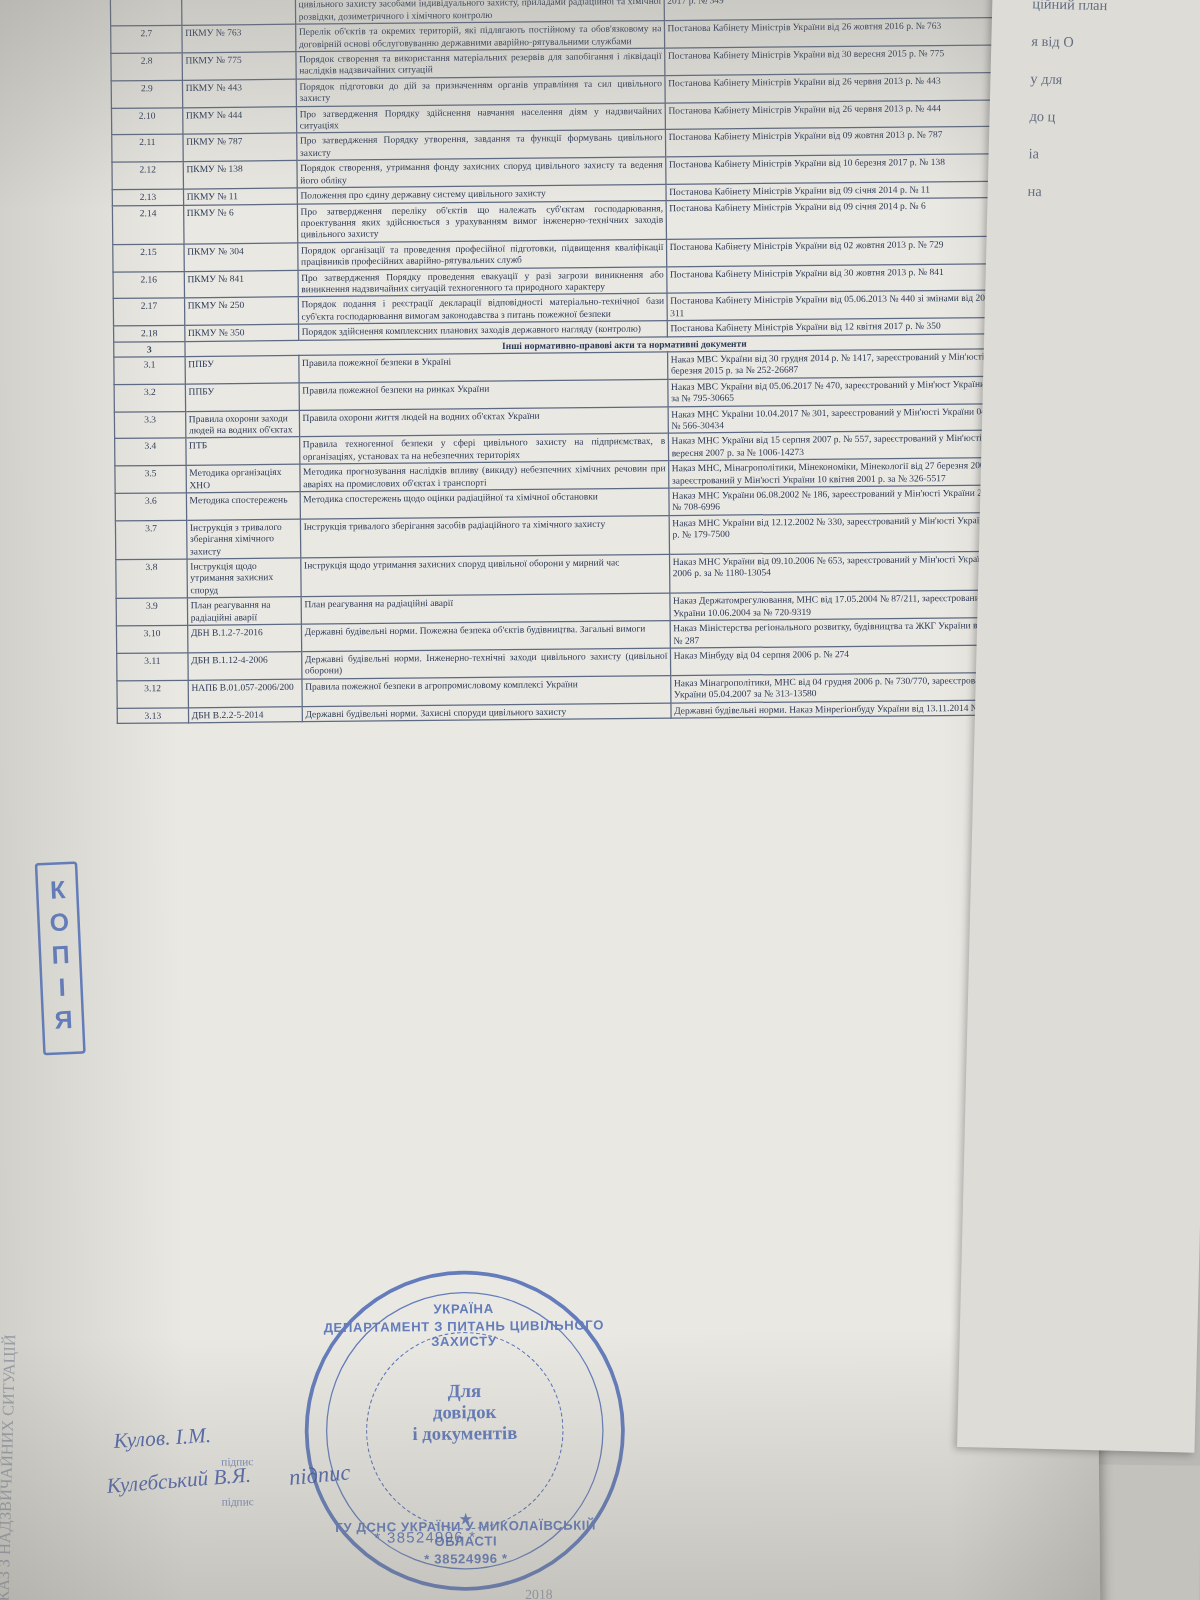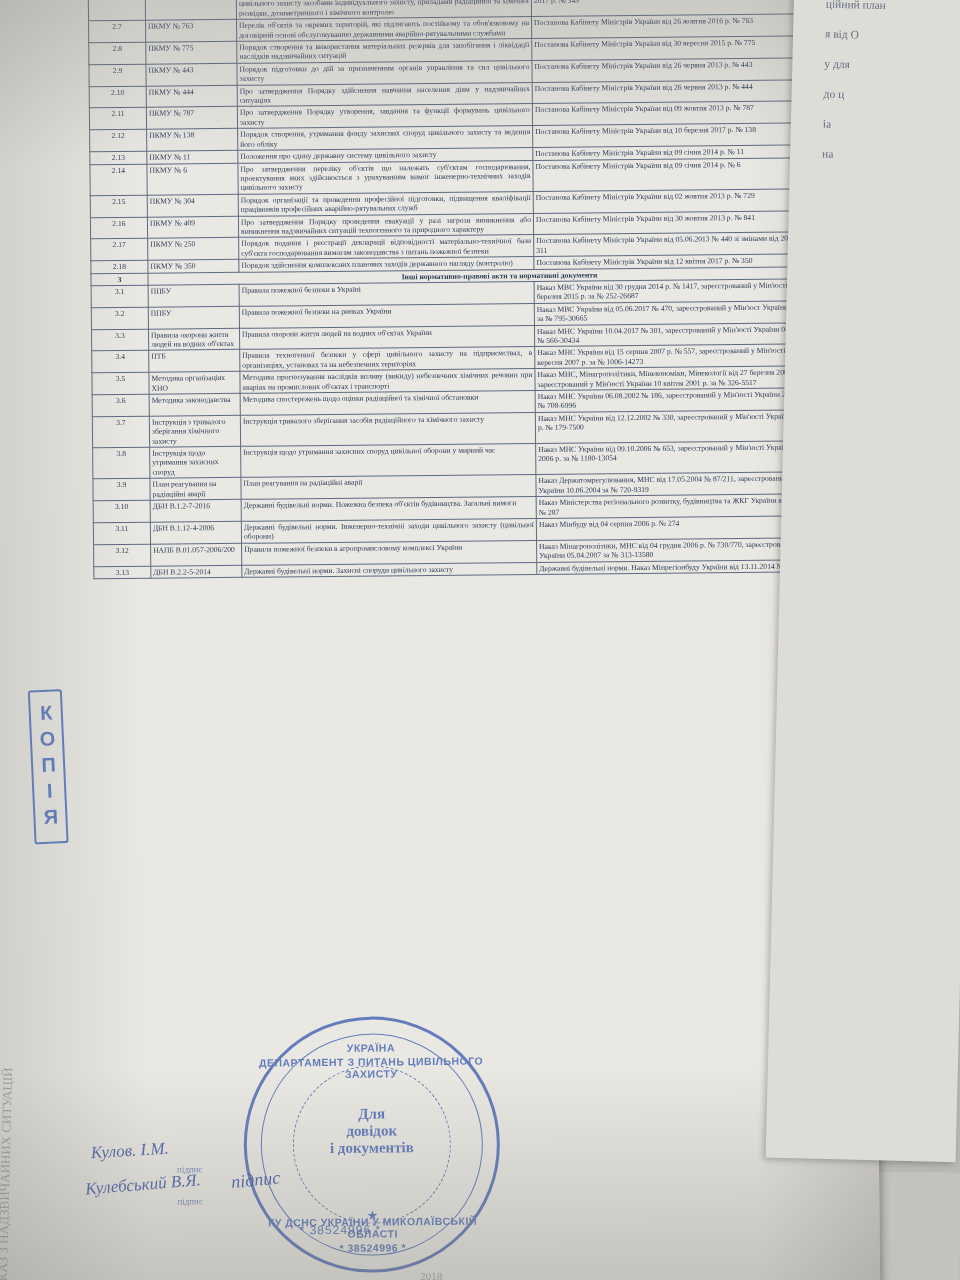--- a/index.html
+++ b/index.html
@@ -312,21 +312,21 @@
           <td class="c-ref">Постанова Кабінету Міністрів України від 09 січня 2014 р. № 6</td>
         </tr>
         <tr>
           <td class="c-num">2.15</td>
           <td class="c-code">ПКМУ № 304</td>
           <td class="c-title">Порядок організації та проведення професійної підготовки, підвищення кваліфікації працівників професійних аварійно-рятувальних служб</td>
           <td class="c-ref">Постанова Кабінету Міністрів України від 02 жовтня 2013 р. № 729</td>
         </tr>
         <tr>
           <td class="c-num">2.16</td>
-          <td class="c-code">ПКМУ № 409</td>
+          <td class="c-code">ПКМУ № 841</td>
           <td class="c-title">Про затвердження Порядку проведення евакуації у разі загрози виникнення або виникнення надзвичайних ситуацій техногенного та природного характеру</td>
           <td class="c-ref">Постанова Кабінету Міністрів України від 30 жовтня 2013 р. № 841</td>
         </tr>
         <tr>
           <td class="c-num">2.17</td>
           <td class="c-code">ПКМУ № 250</td>
           <td class="c-title">Порядок подання і реєстрації декларації відповідності матеріально-технічної бази суб'єкта господарювання вимогам законодавства з питань пожежної безпеки</td>
           <td class="c-ref">Постанова Кабінету Міністрів України від 05.06.2013 № 440 зі змінами від 20 травня 2015 р. № 311</td>
         </tr>
         <tr>
@@ -348,39 +348,39 @@
           <td class="c-ref">Наказ МВС України від 30 грудня 2014 р. № 1417, зареєстрований у Мін'юсті України 05 березня 2015 р. за № 252-26687</td>
         </tr>
         <tr>
           <td class="c-num">3.2</td>
           <td class="c-code">ППБУ</td>
           <td class="c-title">Правила пожежної безпеки на ринках України</td>
           <td class="c-ref">Наказ МВС України від 05.06.2017 № 470, зареєстрований у Мін'юст України 29 червня 2017 р. за № 795-30665</td>
         </tr>
         <tr>
           <td class="c-num">3.3</td>
-          <td class="c-code">Правила охорони життя людей на водних об'єктах</td>
+          <td class="c-code">Правила охорони заходи людей на водних об'єктах</td>
           <td class="c-title">Правила охорони життя людей на водних об'єктах України</td>
           <td class="c-ref">Наказ МНС України 10.04.2017 № 301, зареєстрований у Мін'юсті України 04 травня 2017 р. за № 566-30434</td>
         </tr>
         <tr>
           <td class="c-num">3.4</td>
           <td class="c-code">ПТБ</td>
           <td class="c-title">Правила техногенної безпеки у сфері цивільного захисту на підприємствах, в організаціях, установах та на небезпечних територіях</td>
           <td class="c-ref">Наказ МНС України від 15 серпня 2007 р. № 557, зареєстрований у Мін'юсті України 03 вересня 2007 р. за № 1006-14273</td>
         </tr>
         <tr>
           <td class="c-num">3.5</td>
           <td class="c-code">Методика організаціях ХНО</td>
           <td class="c-title">Методика прогнозування наслідків впливу (викиду) небезпечних хімічних речовин при аваріях на промислових об'єктах і транспорті</td>
           <td class="c-ref">Наказ МНС, Мінагрополітики, Мінекономіки, Мінекології від 27 березня 2001 № 73/82/64/122, зареєстрований у Мін'юсті України 10 квітня 2001 р. за № 326-5517</td>
         </tr>
         <tr>
           <td class="c-num">3.6</td>
-          <td class="c-code">Методика законодавства</td>
+          <td class="c-code">Методика спостережень</td>
           <td class="c-title">Методика спостережень щодо оцінки радіаційної та хімічної обстановки</td>
           <td class="c-ref">Наказ МНС України 06.08.2002 № 186, зареєстрований у Мін'юсті України 29 серпня 2002 р. за № 708-6996</td>
         </tr>
         <tr>
           <td class="c-num">3.7</td>
           <td class="c-code">Інструкція з тривалого зберігання хімічного захисту</td>
           <td class="c-title">Інструкція тривалого зберігання засобів радіаційного та хімічного захисту</td>
           <td class="c-ref">Наказ МНС України від 12.12.2002 № 330, зареєстрований у Мін'юсті України 04 березня 2003 р. № 179-7500</td>
         </tr>
         <tr>

